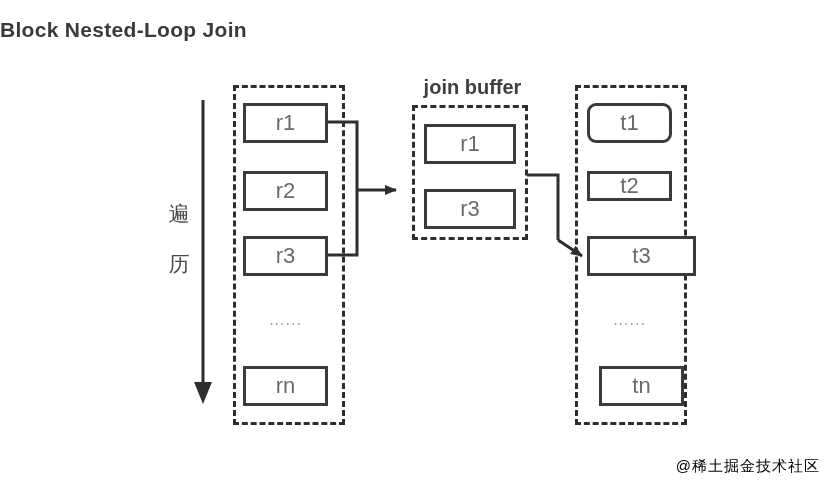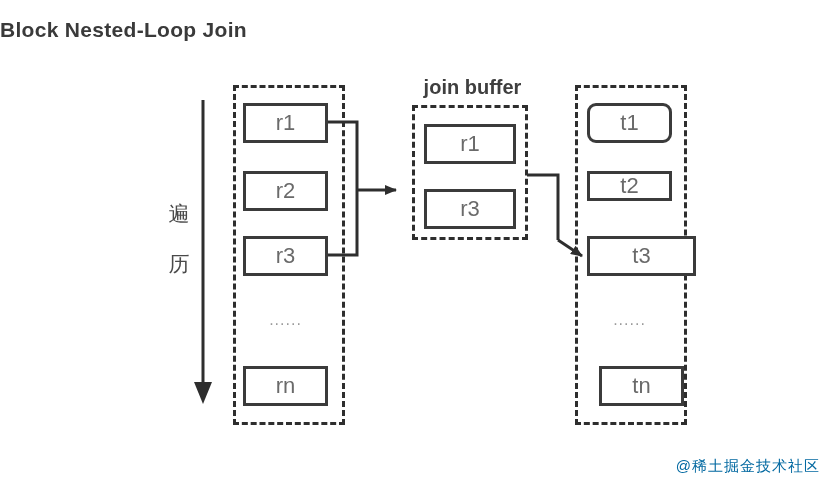--- a/index.html
+++ b/index.html
@@ -75,21 +75,21 @@
     text-align: center;
     font-size: 21px;
     color: #4a4a4a;
     line-height: 52px;
   }
   .watermark {
     position: absolute;
     right: 18px;
     bottom: 14px;
     font-size: 15px;
-    color: #0369a1;
+    color: #000000;
     letter-spacing: 1px;
     text-align: right;
   }
 </style>
 </head>
 <body>
 
 <div id="canvas">
 
   <div class="title">Block Nested-Loop Join</div>

